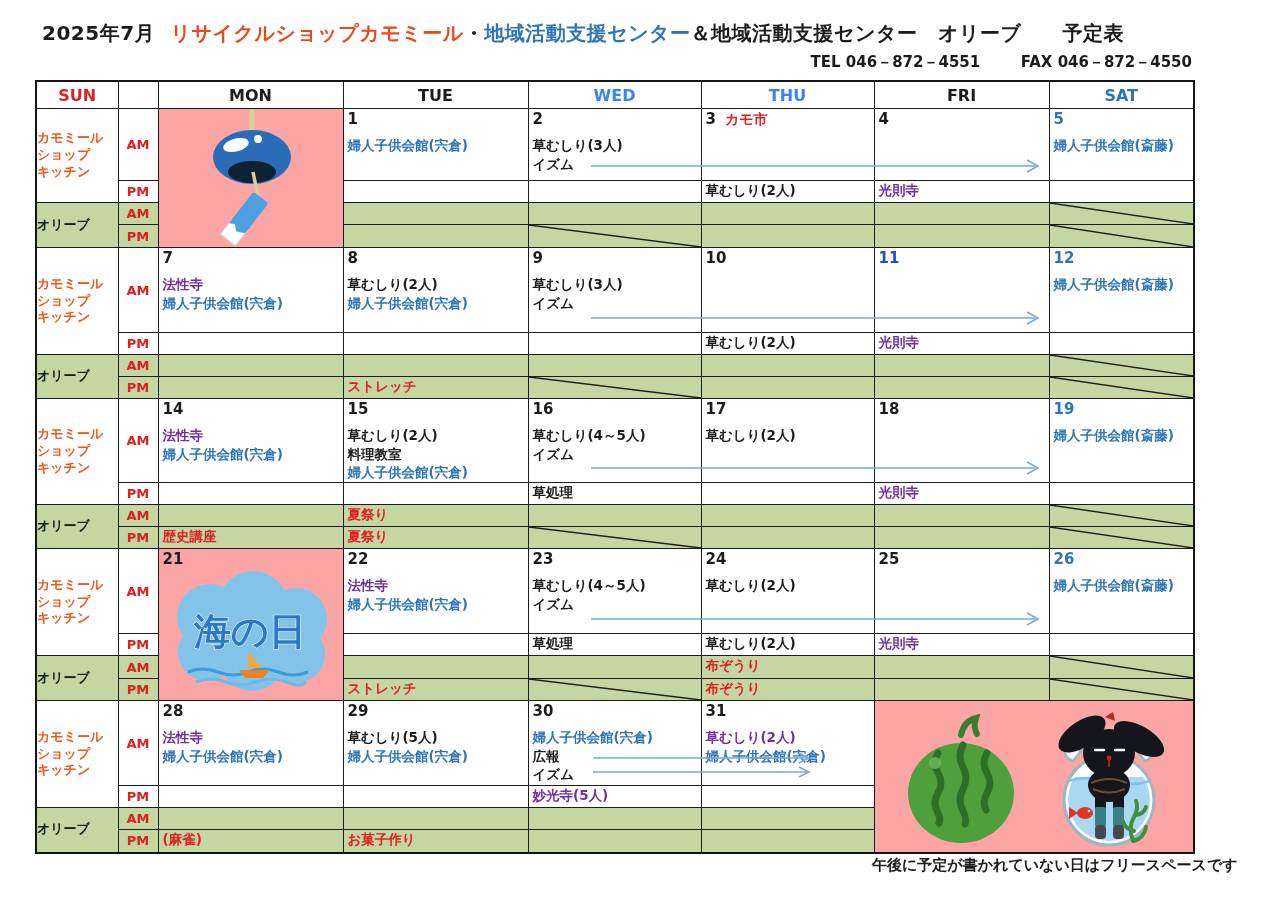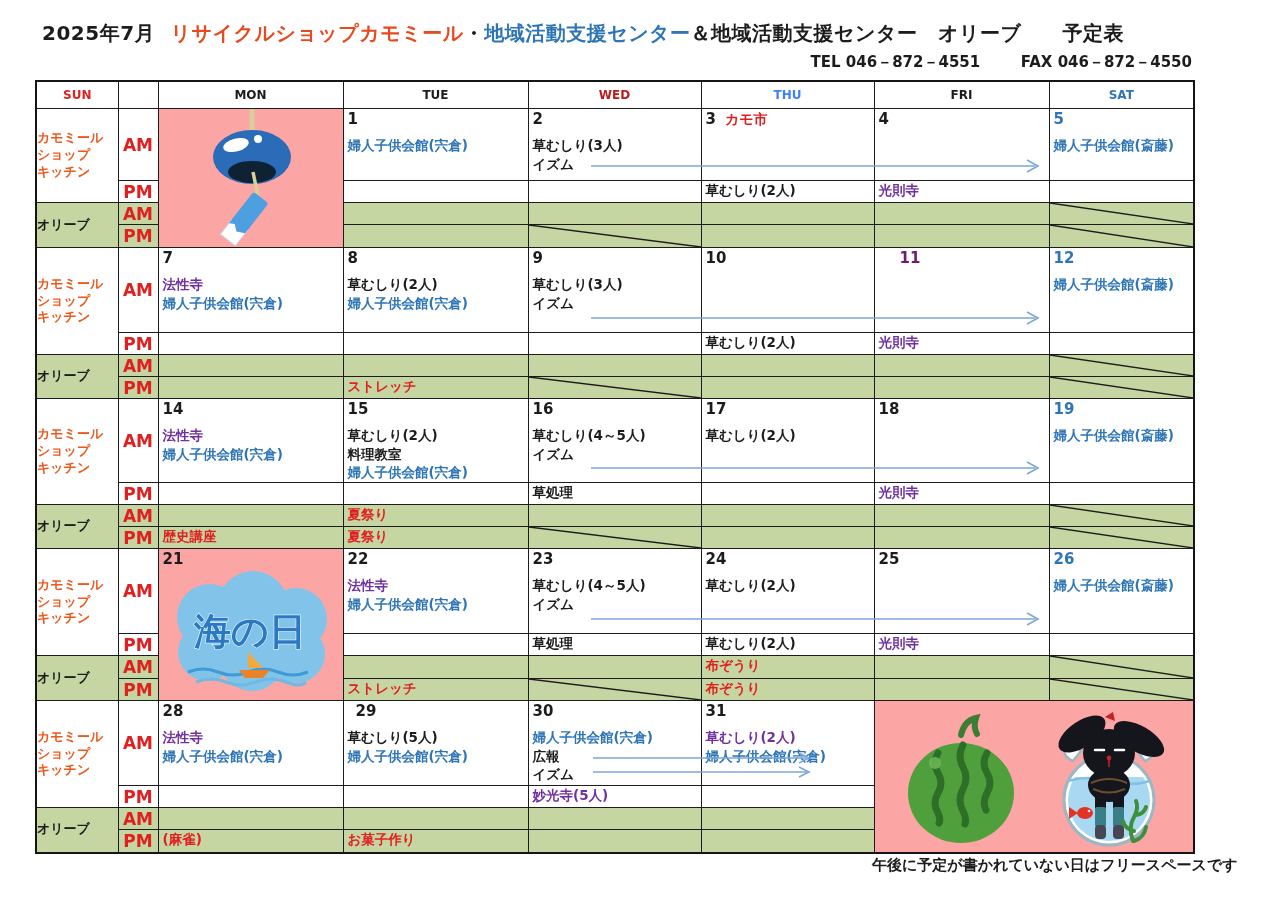--- a/index.html
+++ b/index.html
@@ -11,25 +11,25 @@
   .title{position:absolute;left:42px;top:20px;font-size:20px;font-weight:bold;white-space:nowrap;letter-spacing:.5px;}
   .contact{position:absolute;top:53px;right:88px;font-size:15px;font-weight:bold;white-space:nowrap;}
   .contact .gap{display:inline-block;width:30px;}
   .footnote{position:absolute;left:872px;top:856px;font-size:15px;font-weight:bold;white-space:nowrap;}
 
   table.cal{
     position:absolute;left:35px;top:80px;border-collapse:collapse;table-layout:fixed;
     width:1158px;border:2px solid #151515;
   }
   .cal th,.cal td{border:1px solid #1c1c1c;padding:0;position:relative;overflow:visible;}
-  .cal thead th{height:26px;font-size:12px;font-weight:bold;text-align:center;background:#fff;}
+  .cal thead th{height:26px;font-size:16px;font-weight:bold;text-align:center;background:#fff;}
   .lbl{font-weight:bold;font-size:13px;vertical-align:middle;padding-left:4px;text-align:left;line-height:1.3;}
   .cam-lbl{background:#fff;}
   .olive-bg{background:#c6d6a2;}
-  .ampm{font-weight:bold;font-size:17px;text-align:center;vertical-align:middle;}
+  .ampm{font-weight:bold;font-size:13px;text-align:center;vertical-align:middle;}
   .am-cell{vertical-align:top;background:#fff;}
   .slim-cell{vertical-align:top;background:#fff;}
   td.olive-bg{background:#c6d6a2;}
   .illus-cell{vertical-align:top;text-align:center;background:#fca5a5;}
   .date{font-weight:bold;font-size:15px;line-height:1.15;padding:2px 0 0 4px;text-align:left;}
   .date .badge{font-size:14px;margin-left:9px;}
   .evlines{margin-top:8px;}
   .slim-cell .evlines{margin-top:0;}
   .evline{font-weight:bold;font-size:13.5px;line-height:1.28;padding:1px 0 0 4px;text-align:left;white-space:nowrap;}
   .slim-cell .evline{padding-top:2px;line-height:1.15;}
@@ -62,21 +62,21 @@
       <col style="width:173px">
       <col style="width:175px">
       <col style="width:145px">
   </colgroup>
   <thead>
       <tr>
         <th style="color: rgb(224, 32, 32);">SUN</th>
         <th style="color: rgb(28, 28, 28);"></th>
         <th style="color: rgb(28, 28, 28);">MON</th>
         <th style="color: rgb(28, 28, 28);">TUE</th>
-        <th style="color: #b91c1c;">WED</th>
+        <th style="color: #3b82f6;">WED</th>
         <th style="color: #3b82f6;">THU</th>
         <th style="color: rgb(28, 28, 28);">FRI</th>
         <th style="color: rgb(46, 117, 182);">SAT</th>
       </tr>
     </thead>
   <tbody>
       <tr style="height: 72px;">
         <td class="lbl cam-lbl" rowspan="2" style="color: rgb(237, 90, 30);">
           <div>カモミール</div>
           <div>ショップ</div>
@@ -202,21 +202,21 @@
           </div>
           <svg class="arrow" style="left:62px;bottom:7px;width:454px;height:14px" viewBox="0 0 454 14">
     <line x1="0" y1="7" x2="444" y2="7" stroke="#7ba7d7" stroke-width="1.6"></line>
     <path d="M436,1 L447,7 L436,13" fill="none" stroke="#7ba7d7" stroke-width="1.6"></path>
   </svg>
         </td>
         <td class="am-cell">
           <div class="date" style="color: rgb(28, 28, 28);">10</div>
         </td>
         <td class="am-cell">
-          <div class="date" style="color: #701a75; margin-left: 21px;">11</div>
+          <div class="date" style="color: #1d4ed8;">11</div>
         </td>
         <td class="am-cell">
           <div class="date" style="color: rgb(46, 117, 182);">12</div>
           <div class="evlines">
             <div class="evline" style="color: rgb(46, 117, 182);">婦人子供会館(斎藤)</div>
           </div>
         </td>
       </tr>
       <tr style="height: 22px;">
         <td class="ampm" style="color: rgb(224, 32, 32);">PM</td>
@@ -508,21 +508,21 @@
         </td>
         <td class="ampm" style="color: rgb(224, 32, 32);">AM</td>
         <td class="am-cell">
           <div class="date" style="color: rgb(28, 28, 28);">28</div>
           <div class="evlines">
             <div class="evline" style="color: rgb(112, 48, 160);">法性寺</div>
             <div class="evline" style="color: rgb(46, 117, 182);">婦人子供会館(宍倉)</div>
           </div>
         </td>
         <td class="am-cell">
-          <div class="date" style="color: rgb(28, 28, 28); margin-left: 8px;">29</div>
+          <div class="date" style="color: rgb(28, 28, 28);">29</div>
           <div class="evlines">
             <div class="evline" style="color: rgb(28, 28, 28);">草むしり(5人)</div>
             <div class="evline" style="color: rgb(46, 117, 182);">婦人子供会館(宍倉)</div>
           </div>
         </td>
         <td class="am-cell">
           <div class="date" style="color: rgb(28, 28, 28);">30</div>
           <div class="evlines">
             <div class="evline" style="color: rgb(46, 117, 182);">婦人子供会館(宍倉)</div>
             <div class="evline" style="color: rgb(28, 28, 28);">広報</div>

